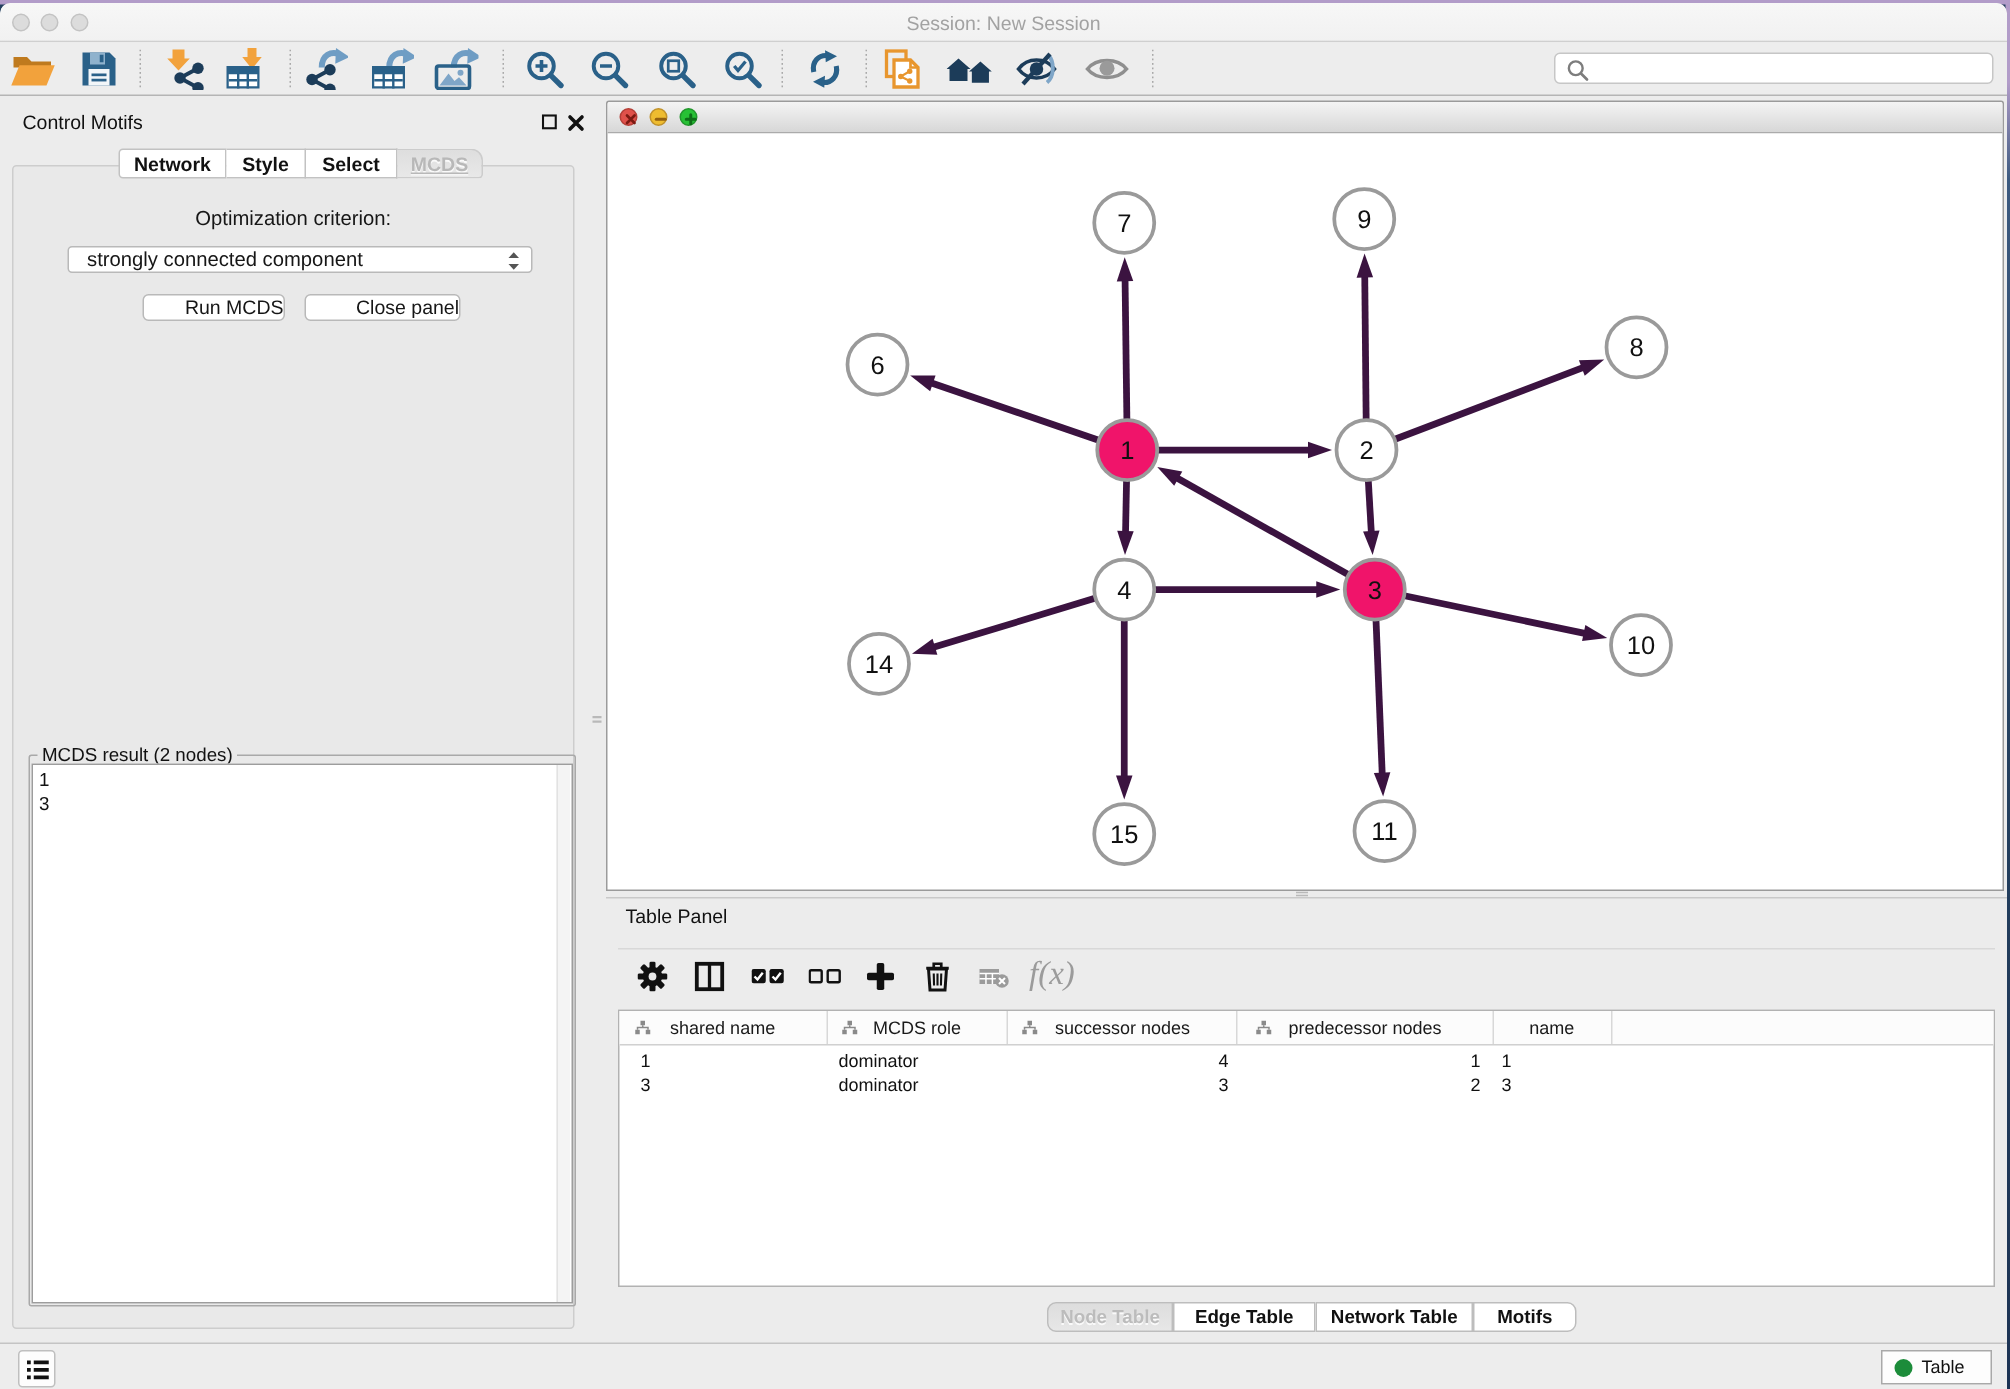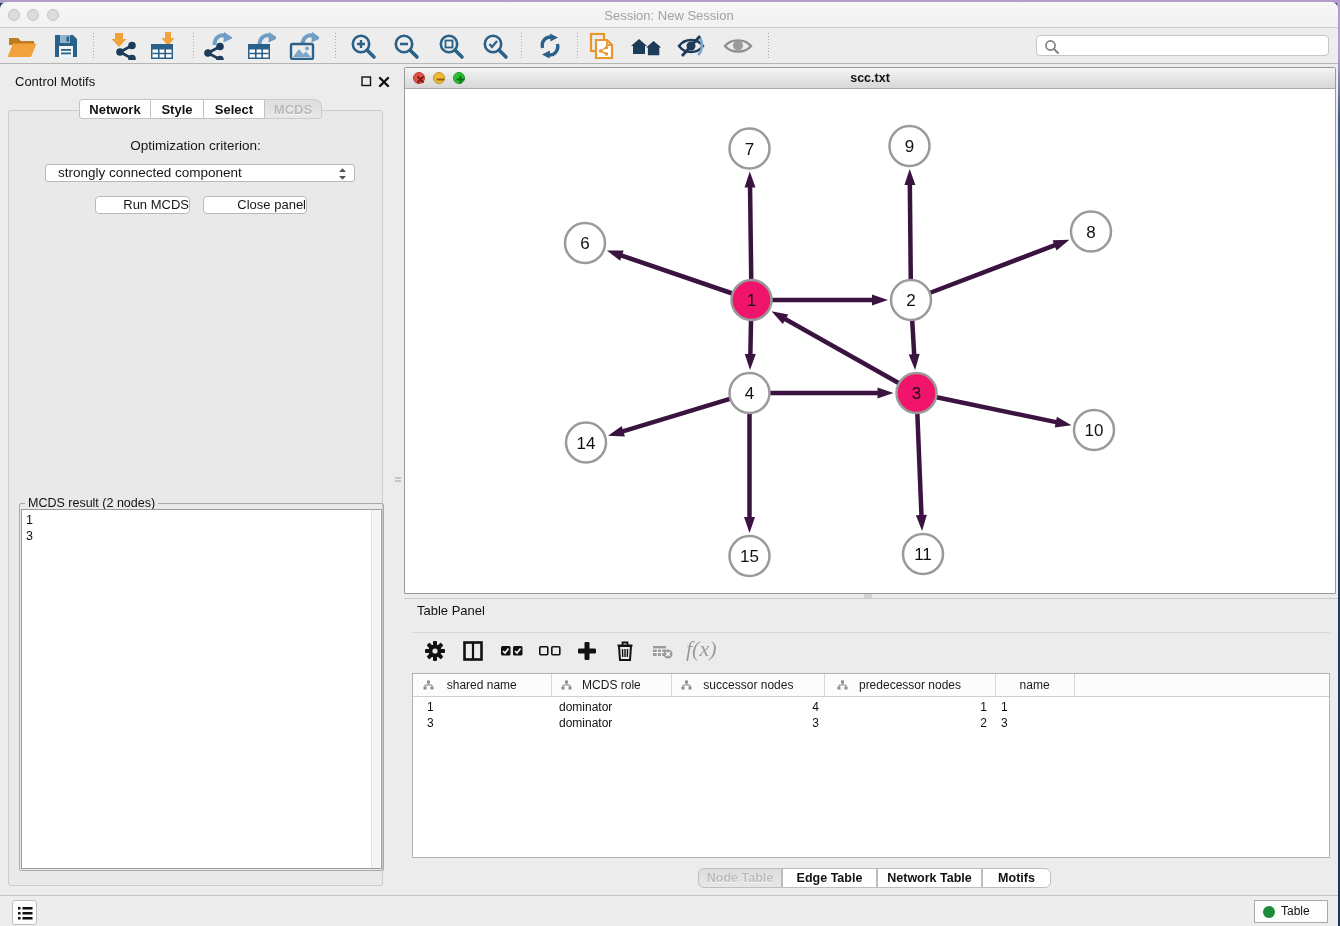--- a/index.html
+++ b/index.html
@@ -15,21 +15,21 @@
 #search{position:absolute;left:1036px;top:6px;width:293px;height:21px;background:#fff;border:1px solid #c6c6c6;border-radius:4px;}
 #main{position:absolute;left:0;top:62px;width:1338px;height:831px;background:#ececec;}
 
 #cp{position:absolute;left:0;top:0;width:391px;height:831px;background:#ececec;}
 #cptitle{position:absolute;left:15px;top:10px;font-size:13px;color:#111;}
 #cptabs{position:absolute;left:79px;top:35px;height:20px;}
 .tab{position:absolute;top:0;height:20px;background:#fff;border:1px solid #c2c2c2;border-left:none;font-size:13px;font-weight:bold;color:#111;text-align:center;line-height:19px;}
 #tabN{left:0;width:72px;border-left:1px solid #c2c2c2;border-radius:3px 0 0 3px;}
 #tabSt{left:72px;width:53px;}
 #tabSe{left:125px;width:61px;}
-#tabM{left:186px;width:57px;background:linear-gradient(#dedede,#e8e8e8);color:#b8b8b8;text-shadow:0 1px 0 #fafafa;border-radius:0 8px 3px 0;border-color:#cccccc;}
+#tabM{left:186px;width:57px;background:linear-gradient(#dedede,#e8e8e8);color:#b8b8b8;text-shadow:0 1px 0 #fafafa;border-radius:0 8px 3px 0;border-color:#cccccc;text-decoration:underline;}
 #cpbody{position:absolute;left:8px;top:46px;width:375px;height:776px;background:#e9e9e9;border:1px solid #cdcdcd;border-radius:3px;}
 #optlabel{position:absolute;left:0;top:27px;width:100%;text-align:center;font-size:13.5px;color:#161616;}
 #combo{position:absolute;left:36px;top:53px;width:310px;height:18px;background:#fff;border:1px solid #b9b9b9;border-radius:3px;font-size:13.5px;color:#161616;line-height:16px;padding-left:12px;}
 #combo svg{position:absolute;right:6px;top:2px;}
 .btn{position:absolute;top:85px;height:18px;background:#fff;border:1px solid #b9b9b9;border-radius:4px;font-size:13px;color:#161616;text-align:right;line-height:16px;}
 #btnrun{left:86px;width:95px;}
 #btnclose{left:194px;width:104px;}
 #mcdsbox{position:absolute;left:10px;top:392px;width:365px;height:368px;border:1px solid #a9a9a9;border-radius:2px;}
 #mcdslegend{position:absolute;left:5px;top:-8px;background:#e9e9e9;padding:0 3px;font-size:12.5px;color:#111;}
 #mcdstext{position:absolute;left:1px;top:5px;width:361px;height:360px;background:#fff;border:1px solid #9d9d9d;font-size:12.5px;color:#111;line-height:16px;padding:2px 0 0 4px;}
@@ -259,21 +259,20 @@
       <div class="gem" id="gemy">
             <svg width="9" height="9">
               <path d="M1.5 4.5 L7.5 4.5" stroke="#93600f" stroke-width="2" stroke-linecap="round"></path>
             </svg>
           </div>
       <div class="gem" id="gemg">
             <svg width="9" height="9">
               <path d="M4.5 1.5 L4.5 7.5 M1.5 4.5 L7.5 4.5" stroke="#0e6d18" stroke-width="2" stroke-linecap="round"></path>
             </svg>
           </div>
-      <div id="nftext">scc.txt</div>
     </div>
     <svg id="graph" width="929" height="504" viewBox="0 0 929 504">
           <g>
 <line x1="345.3" y1="193.0" x2="344.0" y2="93.5"></line>
             <polygon points="343.8,81.5 349.5,97.4 338.5,97.6"></polygon>
 <line x1="329.4" y1="204.5" x2="212.1" y2="164.3"></line>
             <polygon points="200.8,160.4 217.7,160.4 214.1,170.8"></polygon>
 <line x1="362.5" y1="210.0" x2="470.0" y2="210.0"></line>
             <polygon points="482.0,210.0 466.0,215.5 466.0,204.5"></polygon>
 <line x1="345.1" y1="227.0" x2="344.3" y2="268.0"></line>

